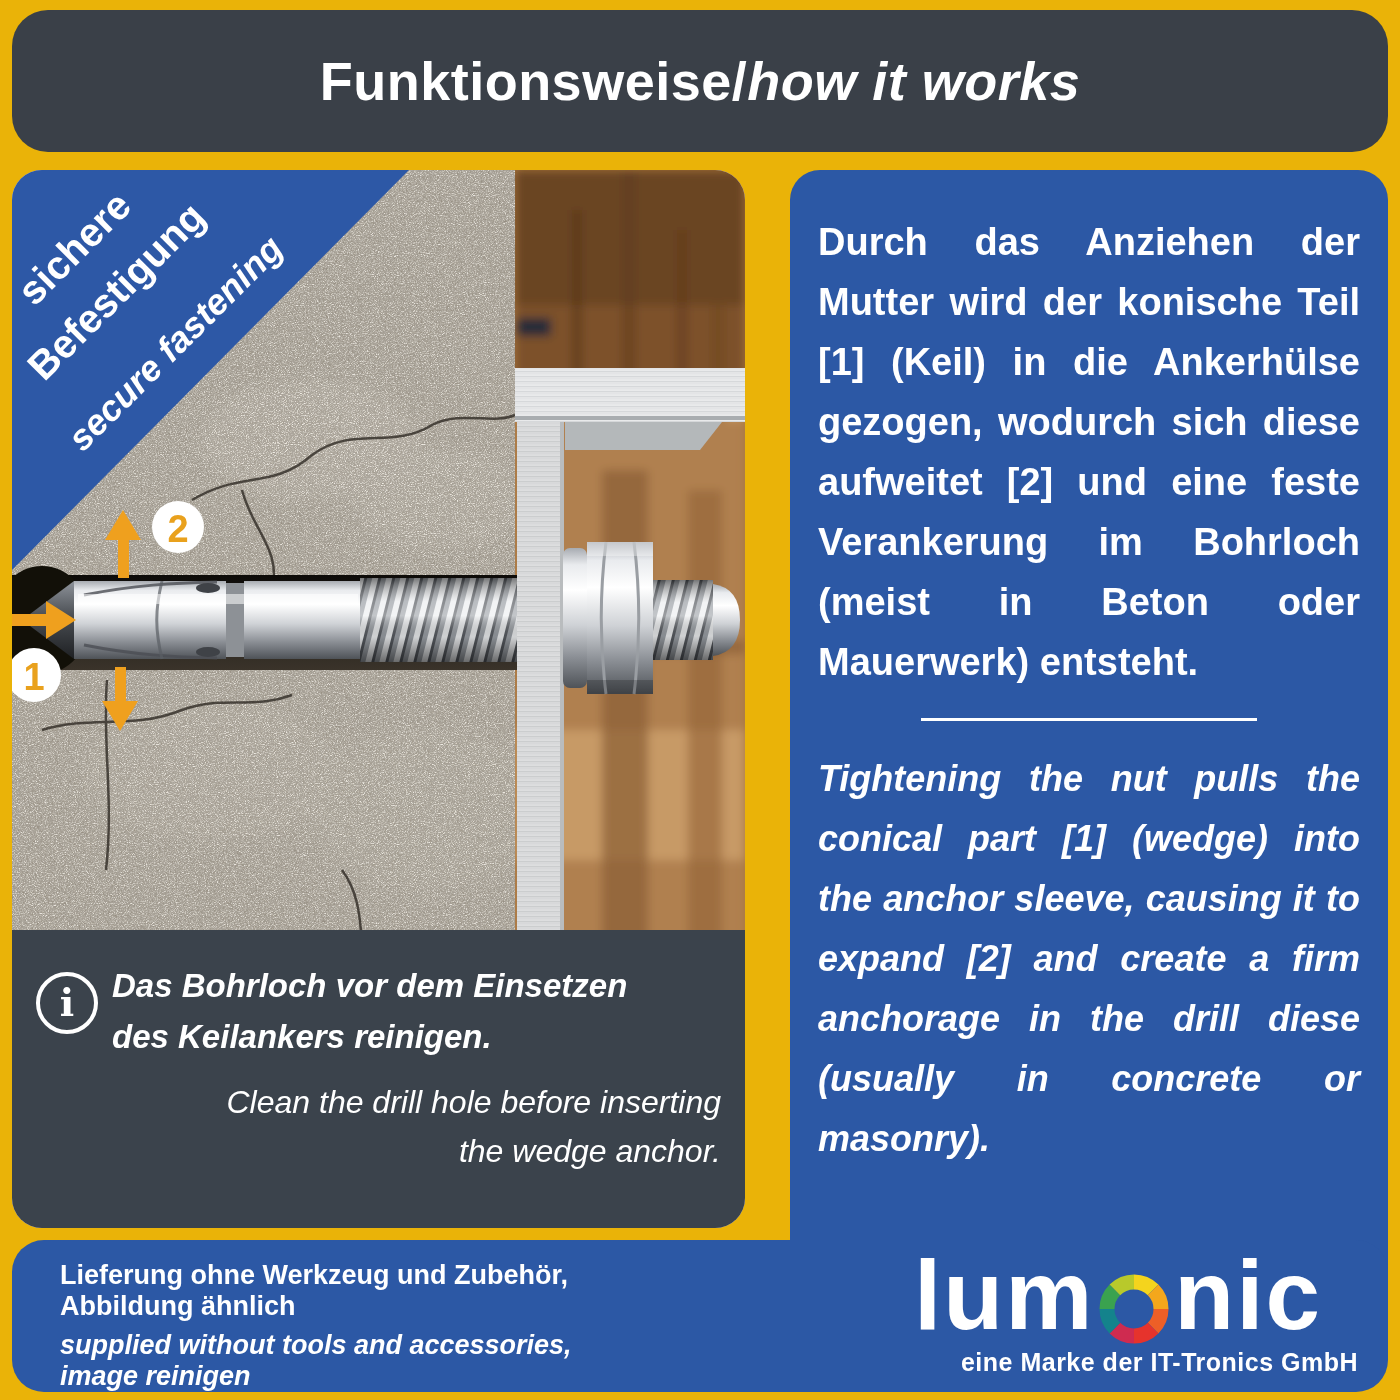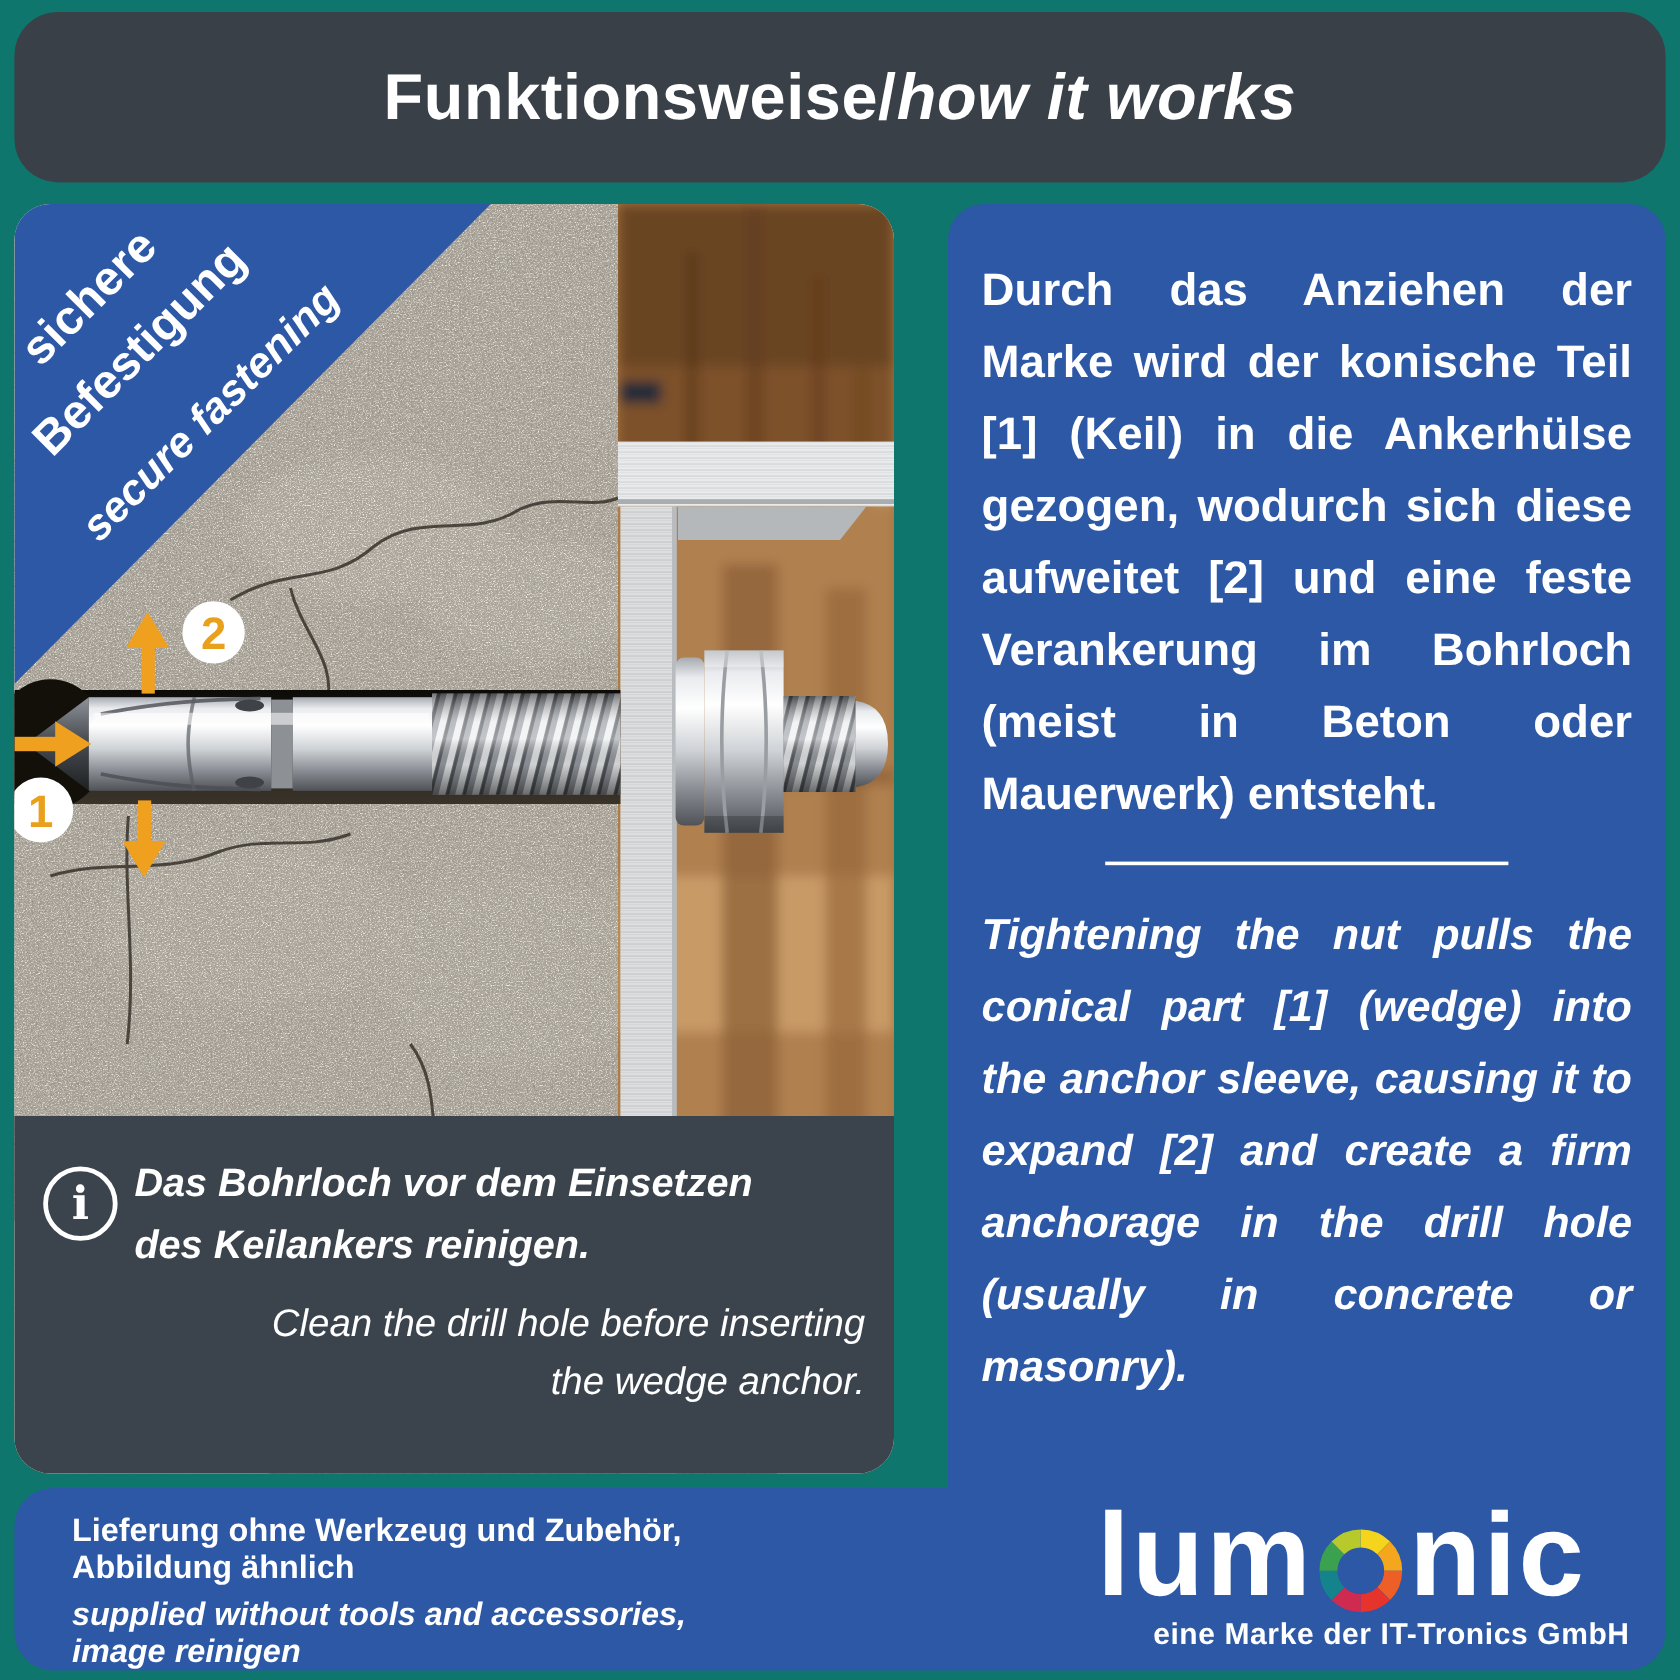--- a/index.html
+++ b/index.html
@@ -1,16 +1,16 @@
 <!DOCTYPE html>
 <html><head>
 <meta charset="utf-8">
 <style>
   html,body{margin:0;padding:0;background:#ffffff;}
-  .canvas{position:relative;width:1400px;height:1400px;background:#0f766e;overflow:hidden;
+  .canvas{position:relative;width:1400px;height:1400px;background:#eab308;overflow:hidden;
           font-family:"Liberation Sans",sans-serif;}
 
   
   .header{position:absolute;left:12px;top:10px;width:1376px;height:142px;background:#3a4048;
           border-radius:36px;display:flex;align-items:center;justify-content:center;}
   .header .title{color:#ffffff;font-size:54px;font-weight:700;letter-spacing:.5px;}
   .header .title .it{font-style:italic;}
 
   
   .left-panel{position:absolute;left:12px;top:170px;width:733px;height:1058px;border-radius:30px;
@@ -244,35 +244,35 @@
           <div>Clean the drill hole before inserting</div>
           <div>the wedge anchor.</div>
         </div>
       </div>
     </div>
   </div>
 
   <div class="right-panel">
     <div class="de">
       <div class="jl">Durch das Anziehen der</div>
-      <div class="jl">Marke wird der konische Teil</div>
+      <div class="jl">Mutter wird der konische Teil</div>
       <div class="jl">[1] (Keil) in die Ankerhülse</div>
       <div class="jl">gezogen, wodurch sich diese</div>
       <div class="jl">aufweitet [2] und eine feste</div>
       <div class="jl">Verankerung im Bohrloch</div>
       <div class="jl">(meist in Beton oder</div>
       <div class="jl last">Mauerwerk) entsteht.</div>
     </div>
     <div class="divider"></div>
     <div class="en">
       <div class="jl">Tightening the nut pulls the</div>
       <div class="jl">conical part [1] (wedge) into</div>
       <div class="jl">the anchor sleeve, causing it to</div>
       <div class="jl">expand [2] and create a firm</div>
-      <div class="jl">anchorage in the drill hole</div>
+      <div class="jl">anchorage in the drill diese</div>
       <div class="jl">(usually in concrete or</div>
       <div class="jl last">masonry).</div>
     </div>
   </div>
 
   <div class="footer">
     <div class="notes">
       <div>Lieferung ohne Werkzeug und Zubehör,</div>
       <div>Abbildung ähnlich</div>
       <div class="gap"></div>

